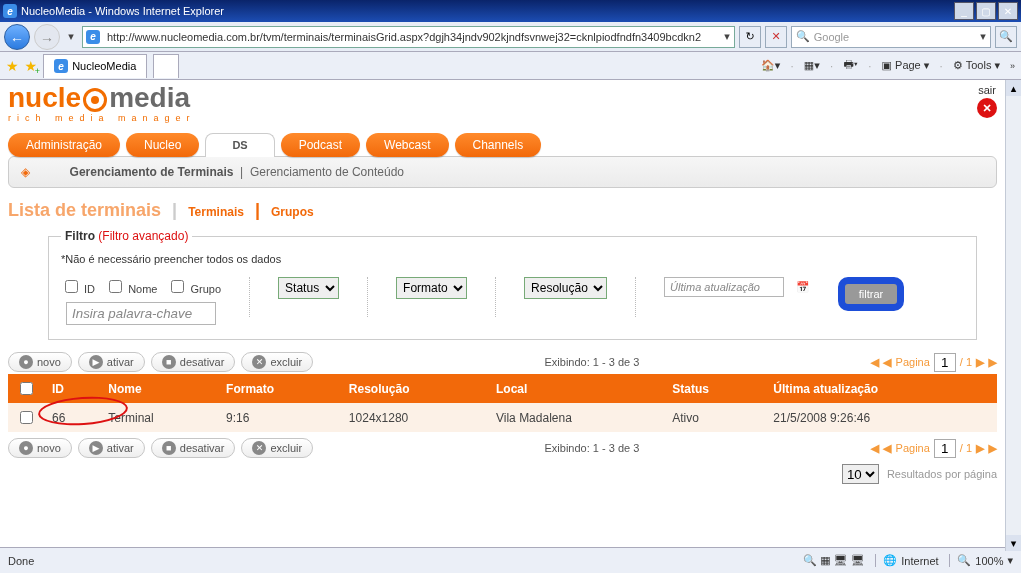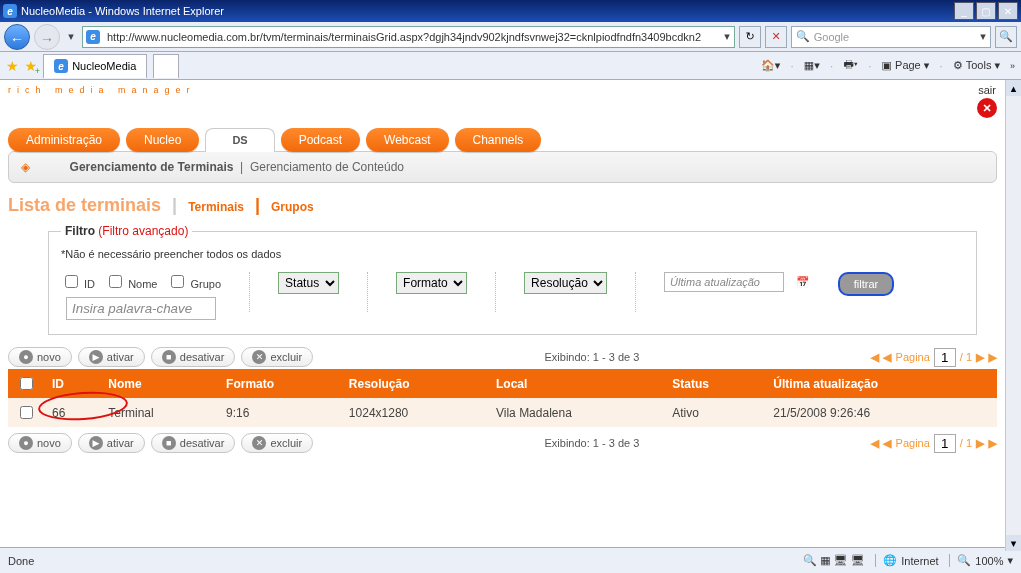--- a/index.html
+++ b/index.html
@@ -53,21 +53,21 @@
   fieldset.filtro legend .red { color:#d11; font-weight:normal;margin-top:43px;}
   .hint { color:#333; font-size:11px; margin:4px 0 12px;}
   .filter-row { display:flex; align-items:flex-start; gap:28px; }
   .col { display:flex; flex-direction:column; align-items:center; gap:6px;}
   .chk-row { display:flex; gap:10px; color:#444; font-size:11px;}
   .txtin { border:1px solid #b5b5b5; background:#fff; color:#888; font-style:italic; padding:3px 5px; width:150px;}
   .dots { border-left:1px dotted #bbb; height:40px;}
   select.sel { border:1px solid #7a7; padding:2px; font-size:12px; height:22px; }
   .datebox { border:1px solid #b5b5b5; color:#888; font-style:italic; padding:3px 5px; width:120px; display:inline-block;}
   .cal { color:#3a6; margin-left:6px;}
-  .btn-filtrar { background:#999; color:#fff; padding:4px 14px; border-radius:10px; border:2px solid #1d4ed8;}
+  .btn-filtrar { background:#999; color:#fff; padding:4px 14px; border-radius:10px; border:7px solid #1d4ed8;}
   .action-row { display:flex; align-items:center; justify-content:space-between; margin:6px 0 2px;}
   .act-left { display:flex; gap:6px;}
   .pill { display:inline-flex; align-items:center; gap:4px; border:1px solid #c6c6c6; border-radius:12px; background:linear-gradient(#fff,#eee); padding:2px 10px; color:#555; font-size:11px;}
   .pill .ic { width:14px; height:14px; border-radius:50%; background:#888; color:#fff; display:inline-flex; align-items:center; justify-content:center; font-size:9px;}
   .showing { color:#555; font-size:11px;}
   .pager { display:flex; align-items:center; gap:4px; color:#f59a3a; font-size:11px;}
   .pager .arrow { color:#f59a3a; font-weight:bold;}
   .pager .page-in { width:22px; text-align:center; border:1px solid #aaa;}
   table.grid { width:100%; border-collapse:collapse; }
   .grid thead th { background:#f2690a; color:#fff; text-align:left; font-weight:bold; padding:5px 8px; font-size:12px;}
@@ -143,20 +143,23 @@
       <span>⚙ <span>Tools</span> ▾</span>
       <span style="font-size:9px">»</span>
     </div>
   </div>
 
   <div class="content">
     <div class="page">
 
       <div class="logo-row">
         <div class="logo">
+          <div class="logo-main">
+            <span>nucle</span><span class="globe"></span><span class="dark">media</span>
+          </div>
           <div class="tagline">rich media manager</div>
         </div>
         <div class="exit">
           <div>sair</div>
           <div class="x">✕</div>
         </div>
       </div>
 
       <div class="tabs">
         <div class="tab-pill">Administração</div>
@@ -302,20 +305,24 @@
           <span class="arrow">◀</span>
           <span class="arrow">◀</span>
           <span>Pagina</span>
           <input class="page-in" value="1" style="">
           <span>/ 1</span>
           <span class="arrow">▶</span>
           <span class="arrow">▶</span>
         </div>
       </div>
 
+      <div class="bottom-row">
+        <select class="rpp"><option>10</option></select>
+        <span>Resultados por página</span>
+      </div>
 
     </div>
   </div>
 
   <div class="scroll-gutter">
     <div class="up">▴</div>
     <div style="flex:1"></div>
     <div class="dn" style="position:absolute;bottom:0;width:100%">▾</div>
   </div>
 

